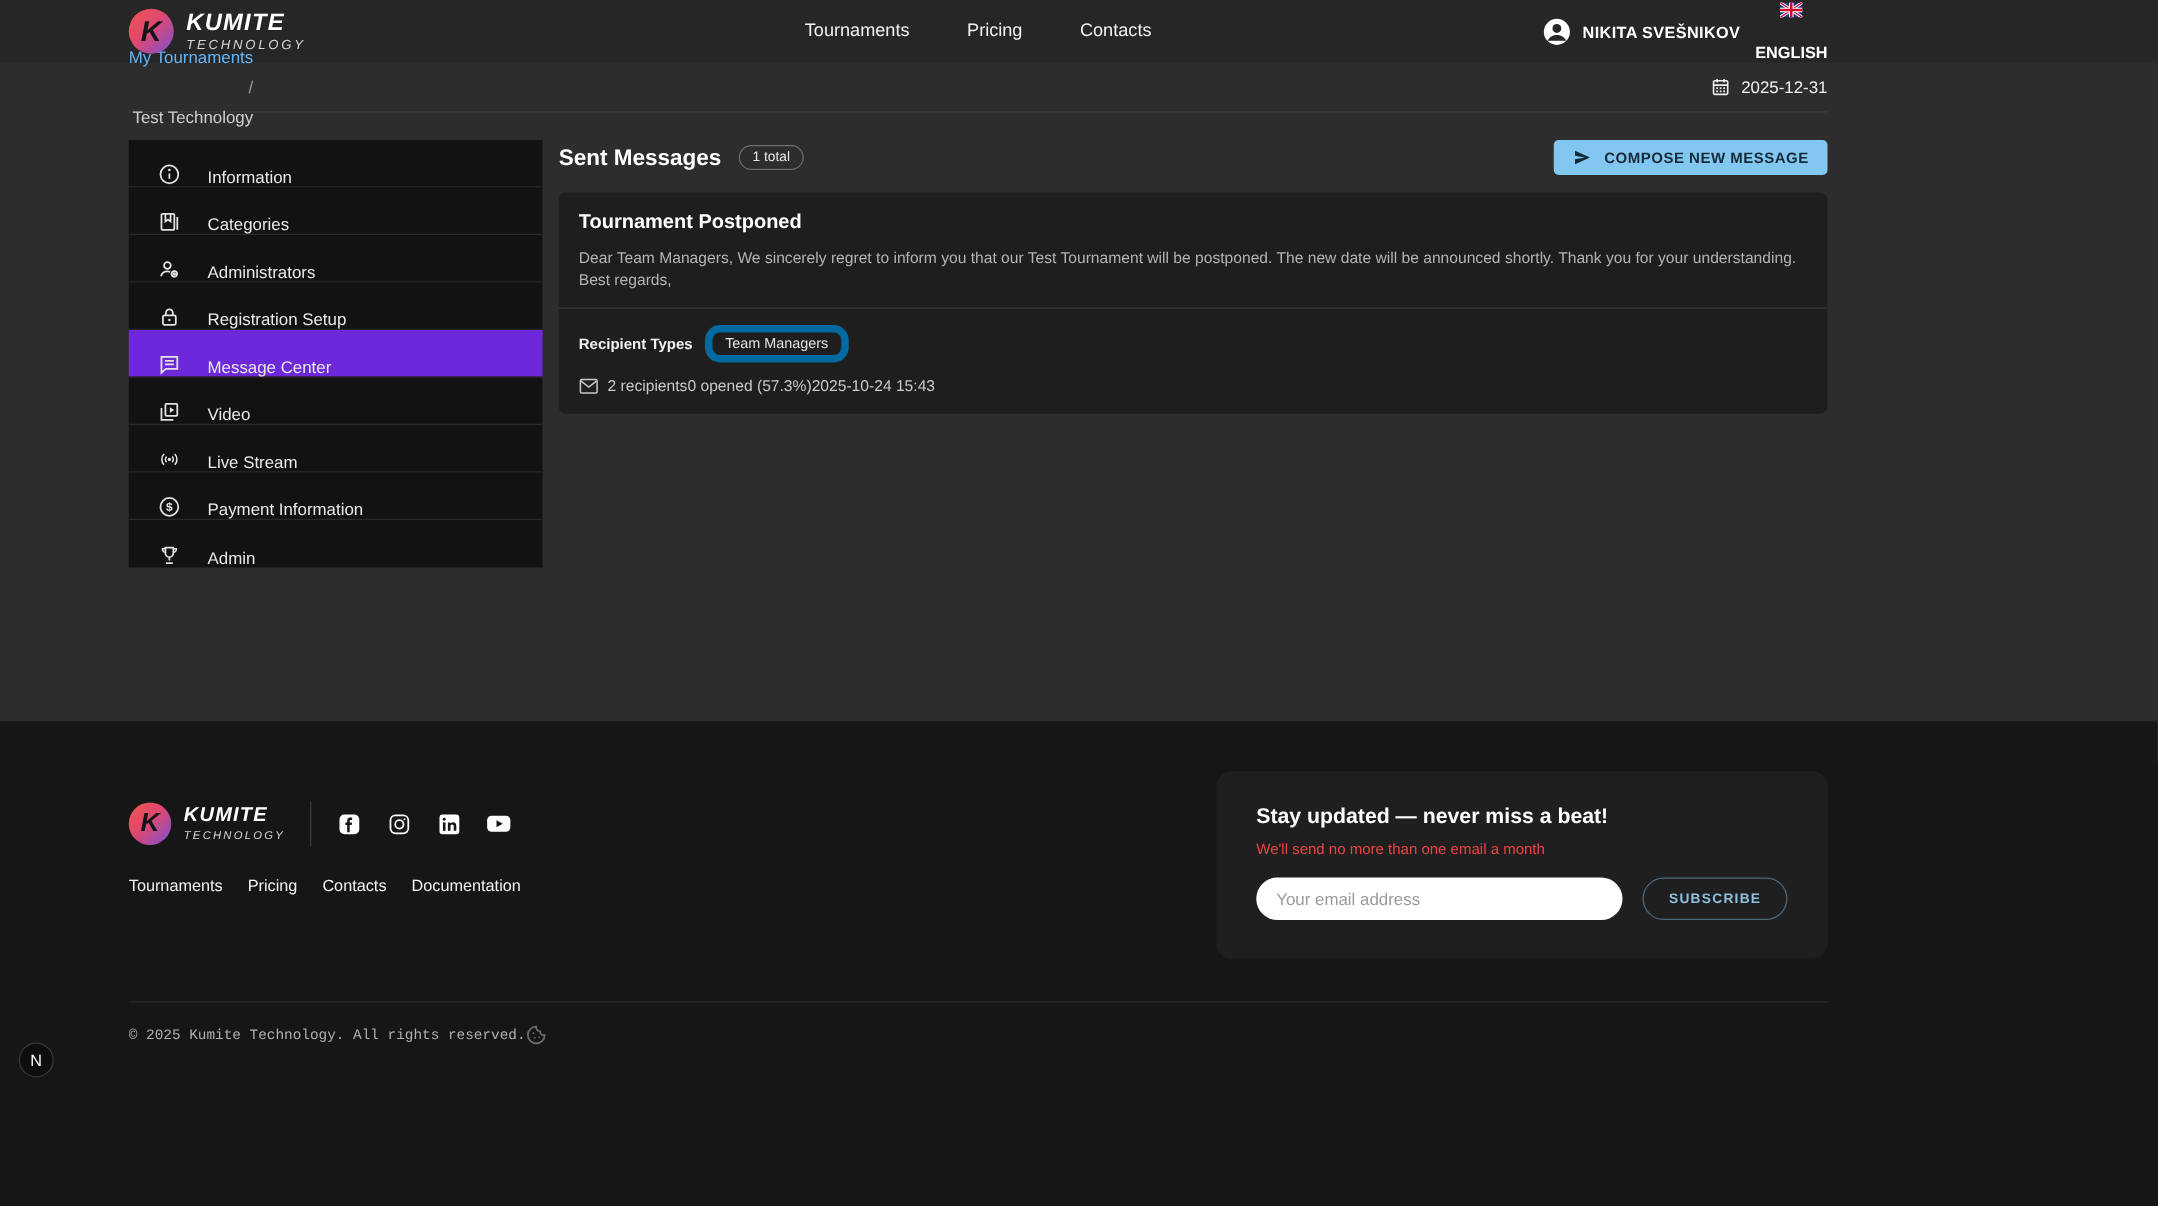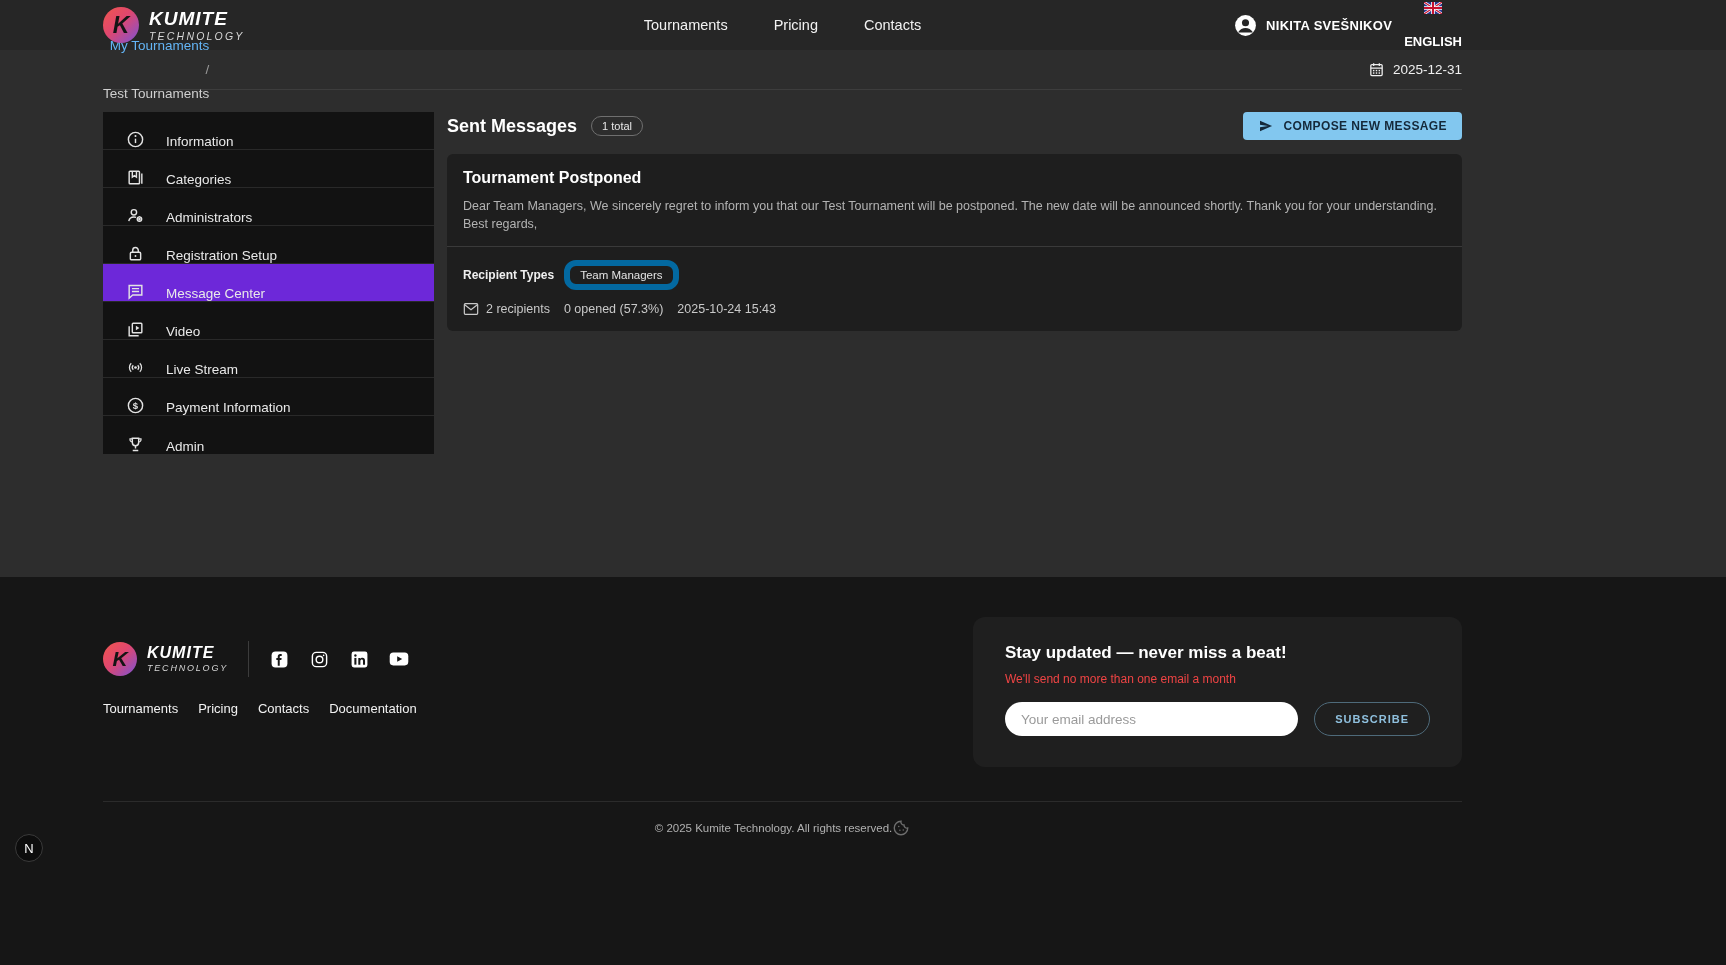--- a/index.html
+++ b/index.html
@@ -74,21 +74,21 @@
     cursor:pointer; font-family:inherit;
   }
 
   .msg-card { background:#1e1e1e; border-radius:6px; padding:15px 16px 15px; margin-top:14px; }
   .msg-title { font-size:16px; font-weight:600; color:#fff; margin:0; }
   .msg-body { font-size:12.5px; color:#b3b3b3; margin-top:11px; line-height:1.4; }
   .msg-divider { border-top:1px solid #3a3a3a; margin:13px -16px 0; }
   .recip-row { display:flex; align-items:center; gap:10px; margin-top:13px; }
   .recip-label { font-size:12px; font-weight:700; color:#f0f0f0; }
   .recip-chip { border:6px solid #0369a1; border-radius:12px; padding:3px 10px; font-size:11.5px; color:#e3e3e3; }
-  .stats-row { display:flex; align-items:center; gap:14px; margin-top:12px; font-size:12.5px; color:#c9c9c9; }
+  .stats-row { display:flex; align-items:center; margin-top:12px; font-size:12.5px; color:#c9c9c9; }
   .stat-recipients { display:flex; align-items:center; gap:7px; }
 
   
   .footer { height:388px; background:#161616; flex:0 0 auto; }
   .footer-top { display:flex; justify-content:space-between; padding-top:40px; }
   .footer-left { margin-top:24px; }
   .footer-brand-row { display:flex; align-items:center; }
   .footer-brand-row .brand-circle { width:34px; height:34px; font-size:21px; }
   .footer-brand-row .brand-name { font-size:16px; }
   .footer-brand-row .brand-sub { font-size:9px; letter-spacing:1.8px; }
@@ -109,21 +109,21 @@
     flex:1 1 auto; height:34px; border-radius:17px; border:none; outline:none;
     padding:0 16px; font-size:13.5px; color:#333; background:#fff; font-family:inherit;
   }
   .nl-input::placeholder { color:#9a9a9a; }
   .nl-btn {
     height:34px; padding:0 20px; border-radius:17px; background:transparent;
     border:1px solid #4e6a7a; color:#8fc0de; font-size:11px; font-weight:700;
     letter-spacing:1px; cursor:pointer; font-family:inherit; flex:0 0 auto;
   }
   .footer-rule { border-top:1px solid #2b2b2b; margin-top:34px; }
-  .footer-bottom { display:flex; align-items:center; justify-content:center; padding-top:17px; }
+  .footer-bottom { display:flex; align-items:center; justify-content:flex-start; padding-top:17px;font-family:Liberation Mono, monospace; }
   .copyright { font-size:11.5px; color:#b0b0b0; }
   .cookie-btn { width:18px; height:18px; color:#6e6e6e; cursor:pointer; }
 
   .dev-badge {
     position:absolute; left:15px; top:834px; width:28px; height:28px;
     border-radius:50%; background:#0d0d0d; border:1px solid #3a3a3a;
     display:flex; align-items:center; justify-content:center;
     color:#fff; font-size:13px; font-weight:400; cursor:pointer;
   }
   svg { display:block; }
@@ -175,21 +175,21 @@
         </div>
       </div>
     </div>
   </div>
 
   <div class="crumb-bar">
     <div class="container crumb-inner">
       <div class="crumbs">
         <span class="crumb-link">My Tournaments</span>
         <span class="crumb-sep">/</span>
-        <span class="crumb-current">Test Tournaments</span>
+        <span class="crumb-current">Test Technology</span>
       </div>
       <div class="date-chip">
         <span>
           <svg width="17" height="17" viewBox="0 0 24 24" fill="none" stroke="#f0f0f0" stroke-width="1.8">
             <rect x="4" y="5" width="16" height="15.5" rx="1.5"></rect>
             <path d="M8 3 v4 M16 3 v4 M4 10 h16"></path>
             <g fill="#f0f0f0" stroke="none">
               <rect x="7" y="12.5" width="2" height="2"></rect>
                 <rect x="11" y="12.5" width="2" height="2"></rect>
                 <rect x="15" y="12.5" width="2" height="2"></rect>

